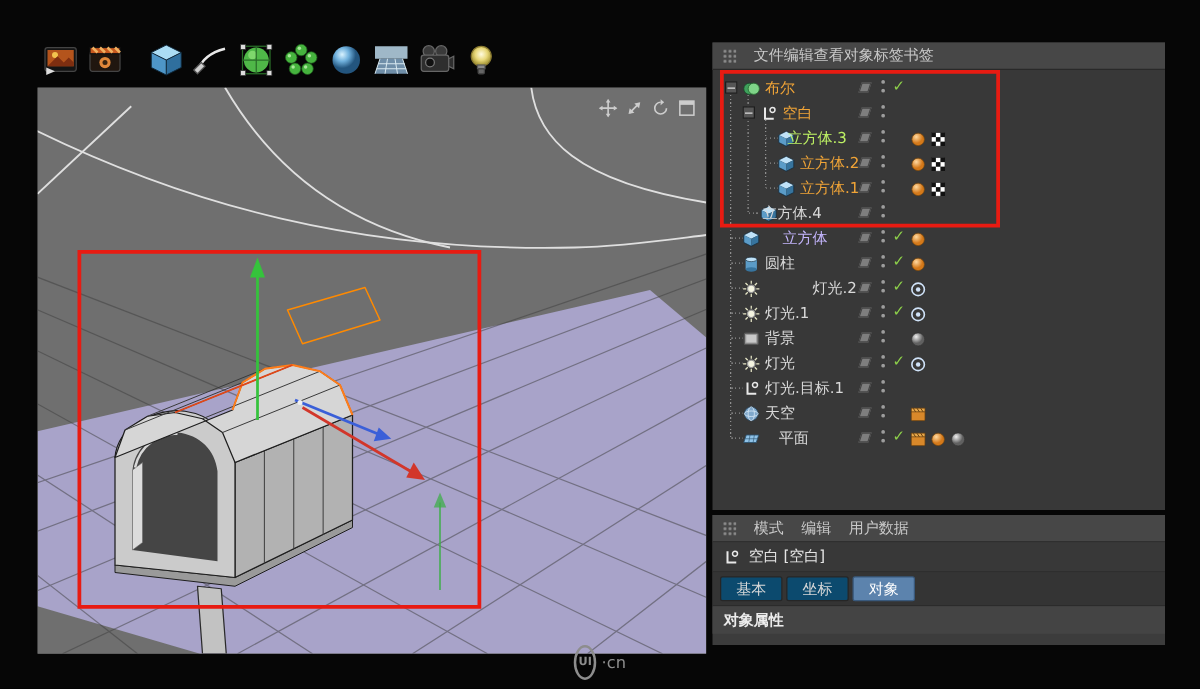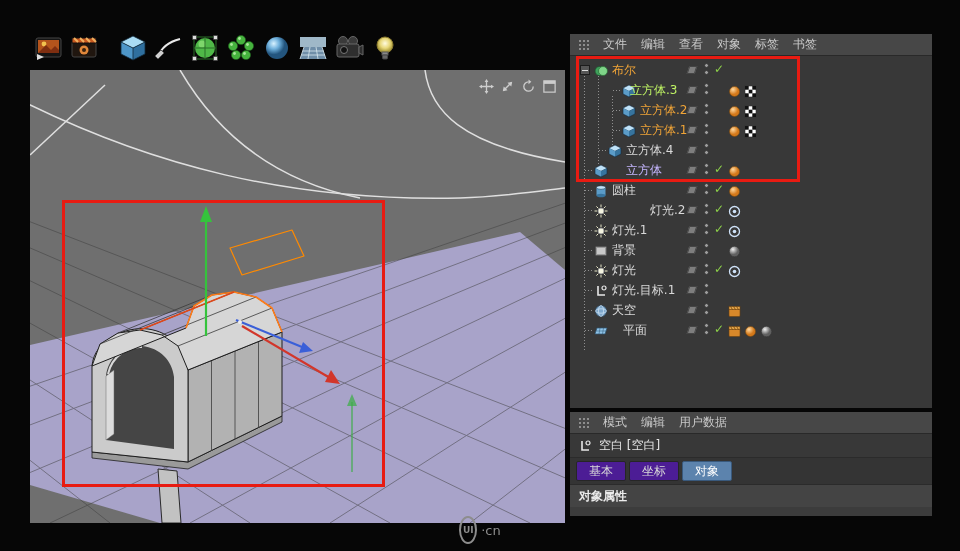--- a/index.html
+++ b/index.html
@@ -51,21 +51,21 @@
              background-image:repeating-linear-gradient(to bottom,#8f8f8f 0 1px,transparent 1px 3px);}
   .stub{position:absolute;top:10px;height:1px;width:9px;z-index:0;
         background-image:repeating-linear-gradient(to right,#8f8f8f 0 1px,transparent 1px 3px);}
 
   
   .am-panel{position:absolute;left:570px;top:412px;width:362px;height:104px;background:#3c3c3c;}
   .am-title{height:24px;display:flex;align-items:center;gap:7px;padding:0 8px;font-size:12px;
             color:#e4e4e4;background:#383838;border-bottom:1px solid #2b2b2b;}
   .am-title .obj-icon{position:static;}
   .am-tabs{display:flex;gap:3px;padding:3px 6px;background:#343434;border-bottom:1px solid #2b2b2b;}
-  .tab{padding:2px 12px;font-size:12px;background:#4c1d95;color:#d8d8d8;border:1px solid #262626;
+  .tab{padding:2px 12px;font-size:12px;background:#0c4a6e;color:#d8d8d8;border:1px solid #262626;
        border-radius:2px;cursor:pointer;line-height:14px;}
   .tab.active{background:#5c83ad;color:#fff;border-color:#39597c;}
   .am-section{height:22px;display:flex;align-items:center;padding:0 9px;font-size:12px;
               font-weight:bold;color:#ececec;background:#444;}
 
   
   .watermark{position:absolute;left:0;right:0;bottom:7px;display:flex;justify-content:center;
              align-items:center;gap:4px;color:#8d8d8d;font-size:13px;}
   .wm-circle{width:18px;height:28px;border-radius:50%;border:2px solid #8d8d8d;display:flex;
              align-items:center;justify-content:center;font-size:9px;font-weight:bold;color:#8d8d8d;}
@@ -282,21 +282,21 @@
         <div class="nav-btn"><svg viewBox="0 0 16 16">
             <rect x="2" y="2" width="12" height="12" fill="none" stroke="#d8d8d8" stroke-width="1.3"></rect>
             <rect x="2" y="2" width="12" height="3.2" fill="#d8d8d8"></rect>
           </svg></div>
       </div>
   </div>
 
   <div class="om-panel">
     <div class="panel-menubar">
       <span class="grip"></span>
-      <span style="display:flex;gap:14px;">
+      <span style="display:flex;">
           <span class="menu-item">文件</span>
           <span class="menu-item">编辑</span>
           <span class="menu-item">查看</span>
           <span class="menu-item">对象</span>
           <span class="menu-item">标签</span>
           <span class="menu-item">书签</span>
         </span>
     </div>
     <div class="om-rows">
         <div class="om-row">
@@ -308,20 +308,34 @@
           <span class="obj-name" style="left: 42px; color: rgb(240, 164, 55);">布尔</span>
           <span class="row-chip"></span>
           <span class="row-dots">
             <i></i>
             <i></i>
           </span>
           <span class="row-check">✓</span>
           <span class="row-tags"></span>
         </div>
         <div class="om-row">
+          <span class="expander" style="left: 24px;"></span>
+          <span class="obj-icon" style="left: 38px;"><svg viewBox="0 0 14 14">
+              <path d="M4,2 V11 H11" fill="none" stroke="#e8e8e8" stroke-width="1.6"></path>
+              <circle cx="10" cy="4" r="2" fill="none" stroke="#e8e8e8" stroke-width="1.2"></circle>
+            </svg></span>
+          <span class="obj-name" style="left: 56px; color: rgb(240, 164, 55);">空白</span>
+          <span class="row-chip"></span>
+          <span class="row-dots">
+            <i></i>
+            <i></i>
+          </span>
+          <span class="row-tags"></span>
+        </div>
+        <div class="om-row">
           <i class="stub" style="left: 43px;"></i>
           <span class="obj-icon" style="left: 52px;"><svg viewBox="0 0 14 14">
               <polygon points="7,1 13,4 7,7 1,4" fill="#bfe2f8"></polygon>
               <polygon points="1,4 7,7 7,13 1,10" fill="#5b9cc8"></polygon>
               <polygon points="13,4 7,7 7,13 13,10" fill="#37749e"></polygon>
               <polygon points="7,1 13,4 13,10 7,13 1,10 1,4" fill="none" stroke="#14293a" stroke-width="0.6"></polygon>
             </svg></span>
           <span class="obj-name" style="left: 60px; color: #bef264; text-align: right;">立方体.3</span>
           <span class="row-chip"></span>
           <span class="row-dots">
@@ -423,21 +437,21 @@
           </span>
         </div>
         <div class="om-row">
           <i class="stub" style="left: 29px;"></i>
           <span class="obj-icon" style="left: 38px;"><svg viewBox="0 0 14 14">
               <polygon points="7,1 13,4 7,7 1,4" fill="#bfe2f8"></polygon>
               <polygon points="1,4 7,7 7,13 1,10" fill="#5b9cc8"></polygon>
               <polygon points="13,4 7,7 7,13 13,10" fill="#37749e"></polygon>
               <polygon points="7,1 13,4 13,10 7,13 1,10 1,4" fill="none" stroke="#14293a" stroke-width="0.6"></polygon>
             </svg></span>
-          <span class="obj-name" style="left: 56px; color: rgb(217, 217, 217);">立方体.4</span>
+          <span class="obj-name" style="left: 40px; color: rgb(217, 217, 217);">立方体.4</span>
           <span class="row-chip"></span>
           <span class="row-dots">
             <i></i>
             <i></i>
           </span>
           <span class="row-tags"></span>
         </div>
         <div class="om-row">
           <i class="stub" style="left: 15px;"></i>
           <span class="obj-icon" style="left: 24px;"><svg viewBox="0 0 14 14">

